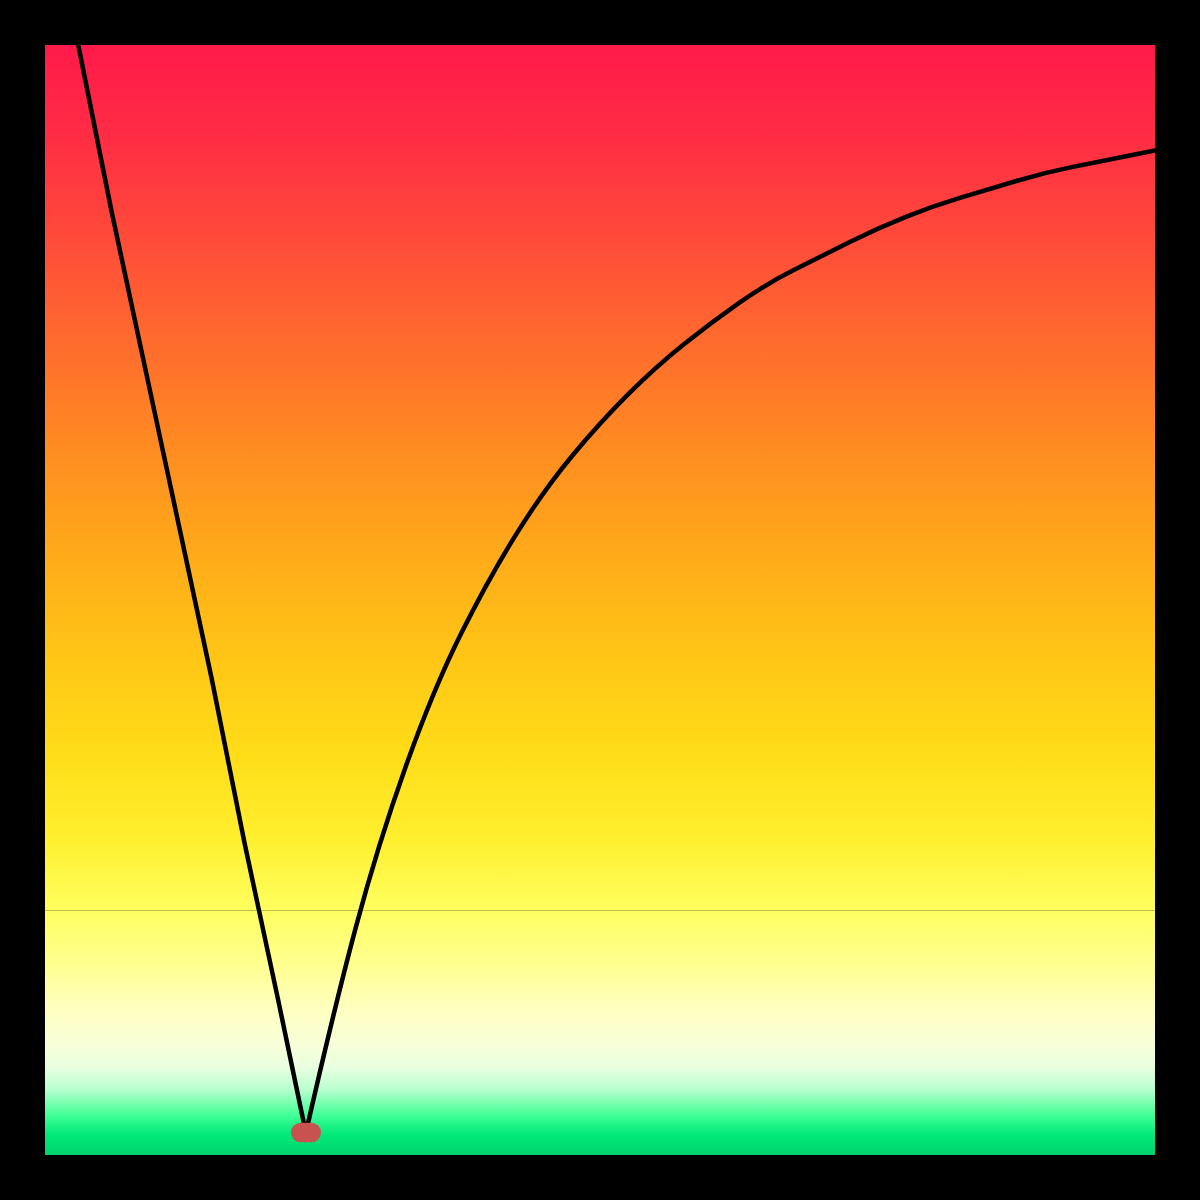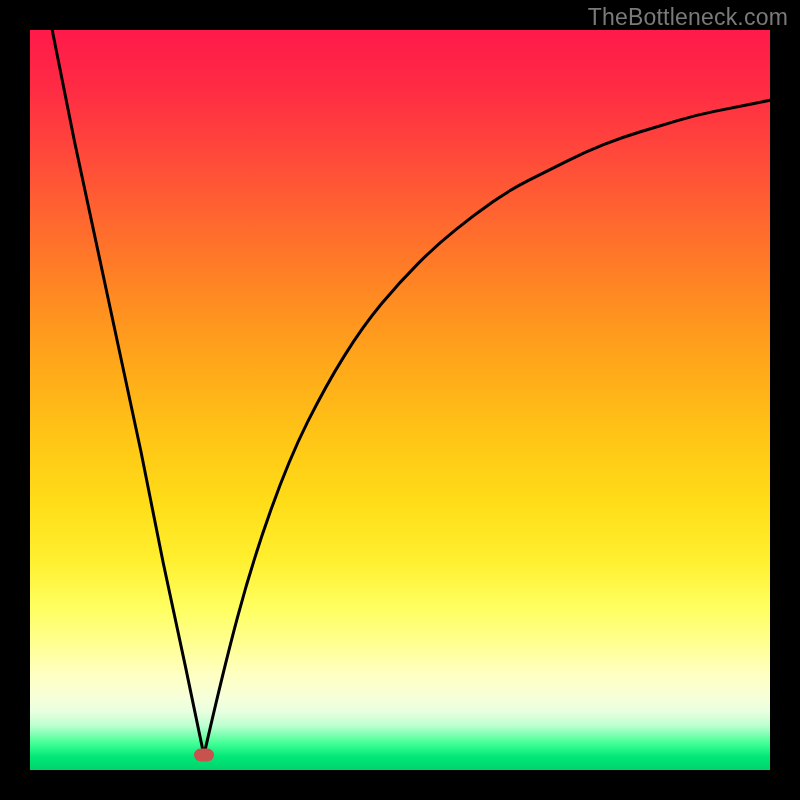--- a/index.html
+++ b/index.html
@@ -101,21 +101,20 @@
     font-weight: 500;
     letter-spacing: 0.2px;
     font-family: Arial, Helvetica, sans-serif;
   }
 </style>
 </head>
 <body>
 
 <div class="frame">
 
-  <div class="watermark">TheBottleneck.com</div>
 
   <div class="plot-area">
     <div class="gradient-bg">
       <div class="gradient-top"></div>
       <div class="gradient-band"></div>
       <div class="gradient-green"></div>
     </div>
 
     <svg class="curve-svg" viewBox="0 0 740 740" preserveAspectRatio="none">
       <path id="curve-left" fill="none" stroke="#000" stroke-width="3" stroke-linecap="round" d="M22.20 0.00 L44.40 111.00 L66.60 214.60 L88.80 318.20 L111.00 421.80 L133.20 532.80 L155.40 636.40 L173.90 725.20"></path>

